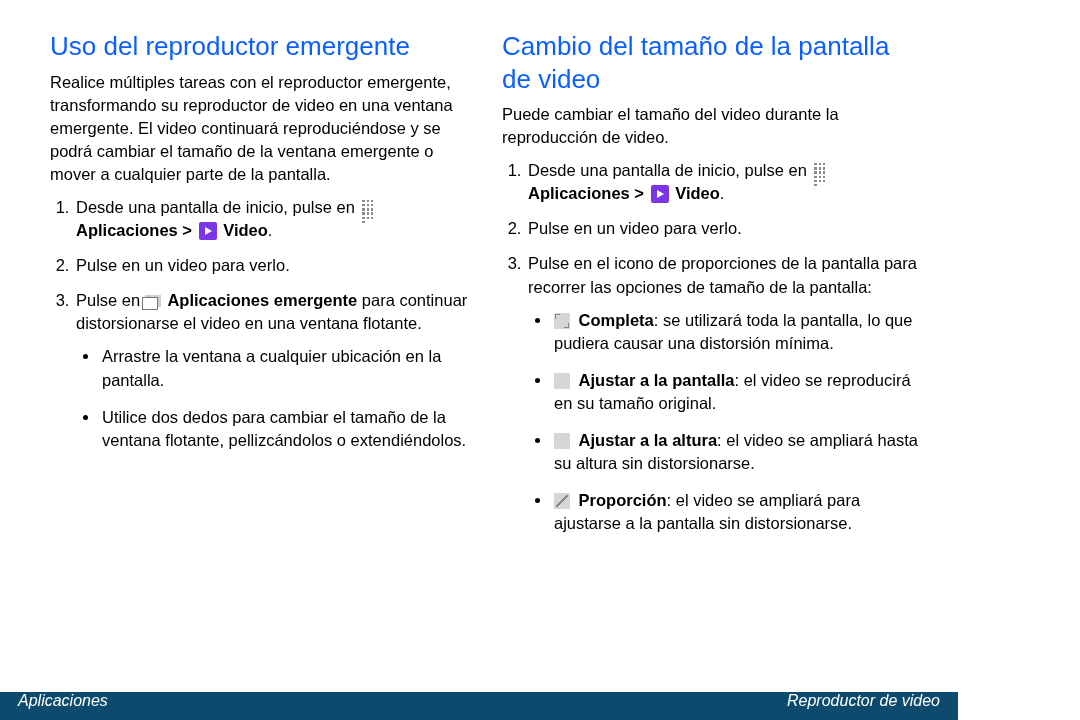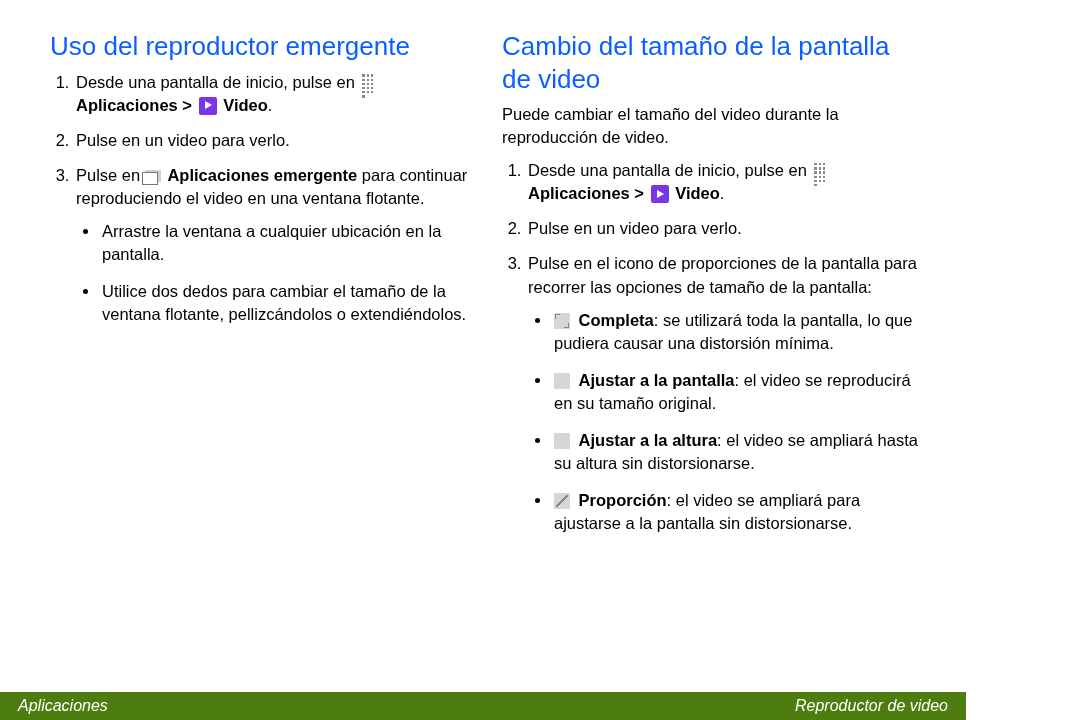--- a/index.html
+++ b/index.html
@@ -109,65 +109,66 @@
   .sq-corners::after  { right: 1px; bottom: 1px; border-left: none; border-top: none; }
   .arrow-diag::before {
     content: "";
     position: absolute;
     left: 2px; top: 2px; right: 2px; bottom: 2px;
     background: linear-gradient(135deg, transparent 45%, #888 45%, #888 55%, transparent 55%);
   }
   
   .footer {
     position: absolute;
-    left: 0; right: 4px; bottom: 0;
+    left: 0; right: 12px; bottom: 0;
     height: 28px;
-    background: #4d7c0f;
+    background: #0c4a6e;
     color: #fff;
     display: flex;
-    align-items: center;
+    align-items: flex-start;
     justify-content: space-between;
     padding: 0 18px;
     font-style: italic;
     font-size: 16px;
   }
   .footer .center {
     position: absolute;
     left: 0; right: 0;
     text-align: center;
     font-style: normal;
   }
 </style>
 </head>
 <body>
 
 <div class="page">
   <div class="columns">
 
     <div class="col">
       <h2>Uso del reproductor emergente</h2>
+      <p class="intro">Realice múltiples tareas con el reproductor emergente, transformando su reproductor de video en una ventana emergente. El video continuará reproduciéndose y se podrá cambiar el tamaño de la ventana emergente o mover a cualquier parte de la pantalla.</p>
       <ol>
         <li>
           <span>Desde una pantalla de inicio, pulse en</span>
           <span class="icon-apps">
             <span></span><span></span><span></span><span></span>
             <span></span><span></span><span></span><span></span>
             <span></span><span></span><span></span><span></span>
             <span></span><span></span><span></span><span></span>
           </span><br>
           <span class="b">Aplicaciones &gt;</span>
           <span class="icon-video"></span>
           <span class="b">Video</span>.
         </li>
         <li>Pulse en un video para verlo.</li>
         <li>
           <span>Pulse en</span>
           <span class="icon-popup"></span>
           <span class="b">Aplicaciones emergente</span>
-          <span>para continuar reproduciendo el video en una ventana flotante.</span>
+          <span>para continuar distorsionarse el video en una ventana flotante.</span>
           <ul>
             <li>Arrastre la ventana a cualquier ubicación en la pantalla.</li>
             <li>Utilice dos dedos para cambiar el tamaño de la ventana flotante, pellizcándolos o extendiéndolos.</li>
           </ul>
         </li>
       </ol>
     </div>
 
     <div class="col">
       <h2>Cambio del tamaño de la pantalla de video</h2>

